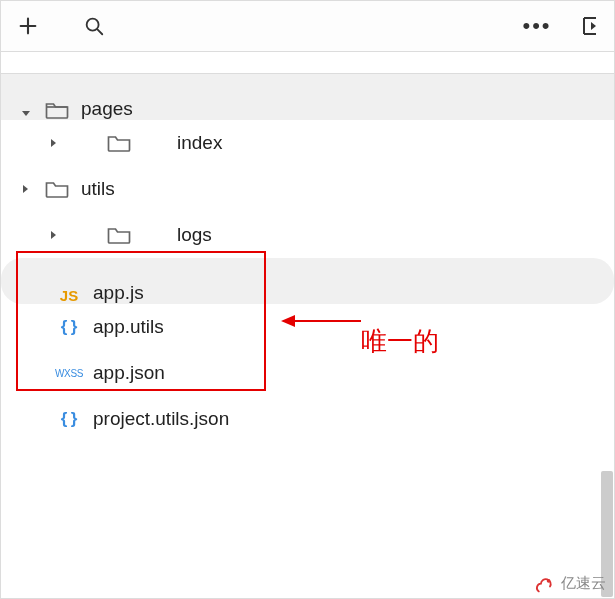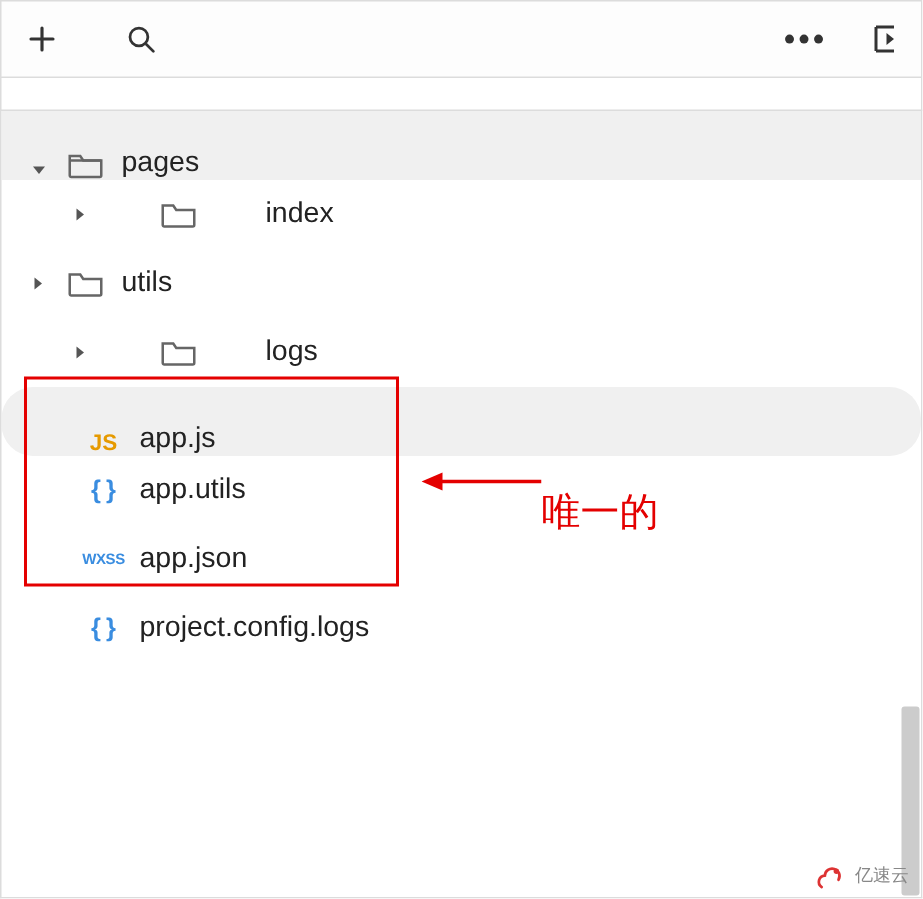--- a/index.html
+++ b/index.html
@@ -46,21 +46,21 @@
     
     .ind1 { padding-left: 18px; }
     .ind2 { padding-left: 46px; gap: 44px; }
     .ind3 { padding-left: 54px; border-radius: 21px; }
 
     
     .folder-svg { stroke: #666; fill: none; stroke-width: 1.7; }
 
     
     .js-txt { color: #e69a00; font-weight: 700; font-size: 15px; font-family: Arial, sans-serif; }
-    .wxss-txt { color: #3a8de0; font-weight: 700; font-size: 10px; font-family: Arial, sans-serif; letter-spacing: -0.3px; }
+    .wxss-txt { color: #3a8de0; font-weight: 400; font-size: 10px; font-family: Arial, sans-serif; letter-spacing: -0.3px; }
     .json-brace { color: #3a8de0; font-weight: 700; font-size: 17px; font-family: Arial, sans-serif; }
 
     
     .red-box {
       position: absolute;
       left: 15px;
       top: 177px;
       width: 250px;
       height: 140px;
       border: 2px solid #e40000;
@@ -97,21 +97,21 @@
 
     
     .watermark {
       position: absolute;
       right: 8px;
       bottom: 4px;
       display: flex;
       align-items: center;
       gap: 4px;
       color: #888;
-      font-size: 12px;
+      font-size: 15px;
       font-family: "Microsoft YaHei", sans-serif;
     }
     .wm-logo { width: 28px; height: 22px; }
   </style>
 </head>
 <body>
 
 <div class="toolbar">
   <span class="icon-btn">
     <svg width="22" height="22" viewBox="0 0 24 24">
@@ -216,21 +216,21 @@
     <span class="ficon">
         <span class="wxss-txt">WXSS</span>
       </span>
     <span class="label">app.json</span>
   </div>
 
   <div class="row ind3">
     <span class="ficon">
         <span class="json-brace">{ }</span>
       </span>
-    <span class="label">project.config.logs</span>
+    <span class="label">project.utils.json</span>
   </div>
 
   <div class="red-box"></div>
 
   <svg class="red-arrow" width="80" height="20">
     <line x1="80" y1="10" x2="8" y2="10" stroke="#e40000" stroke-width="2.2"></line>
     <polygon points="0,10 14,4 14,16" fill="#e40000"></polygon>
   </svg>
 
   <div class="red-text">

